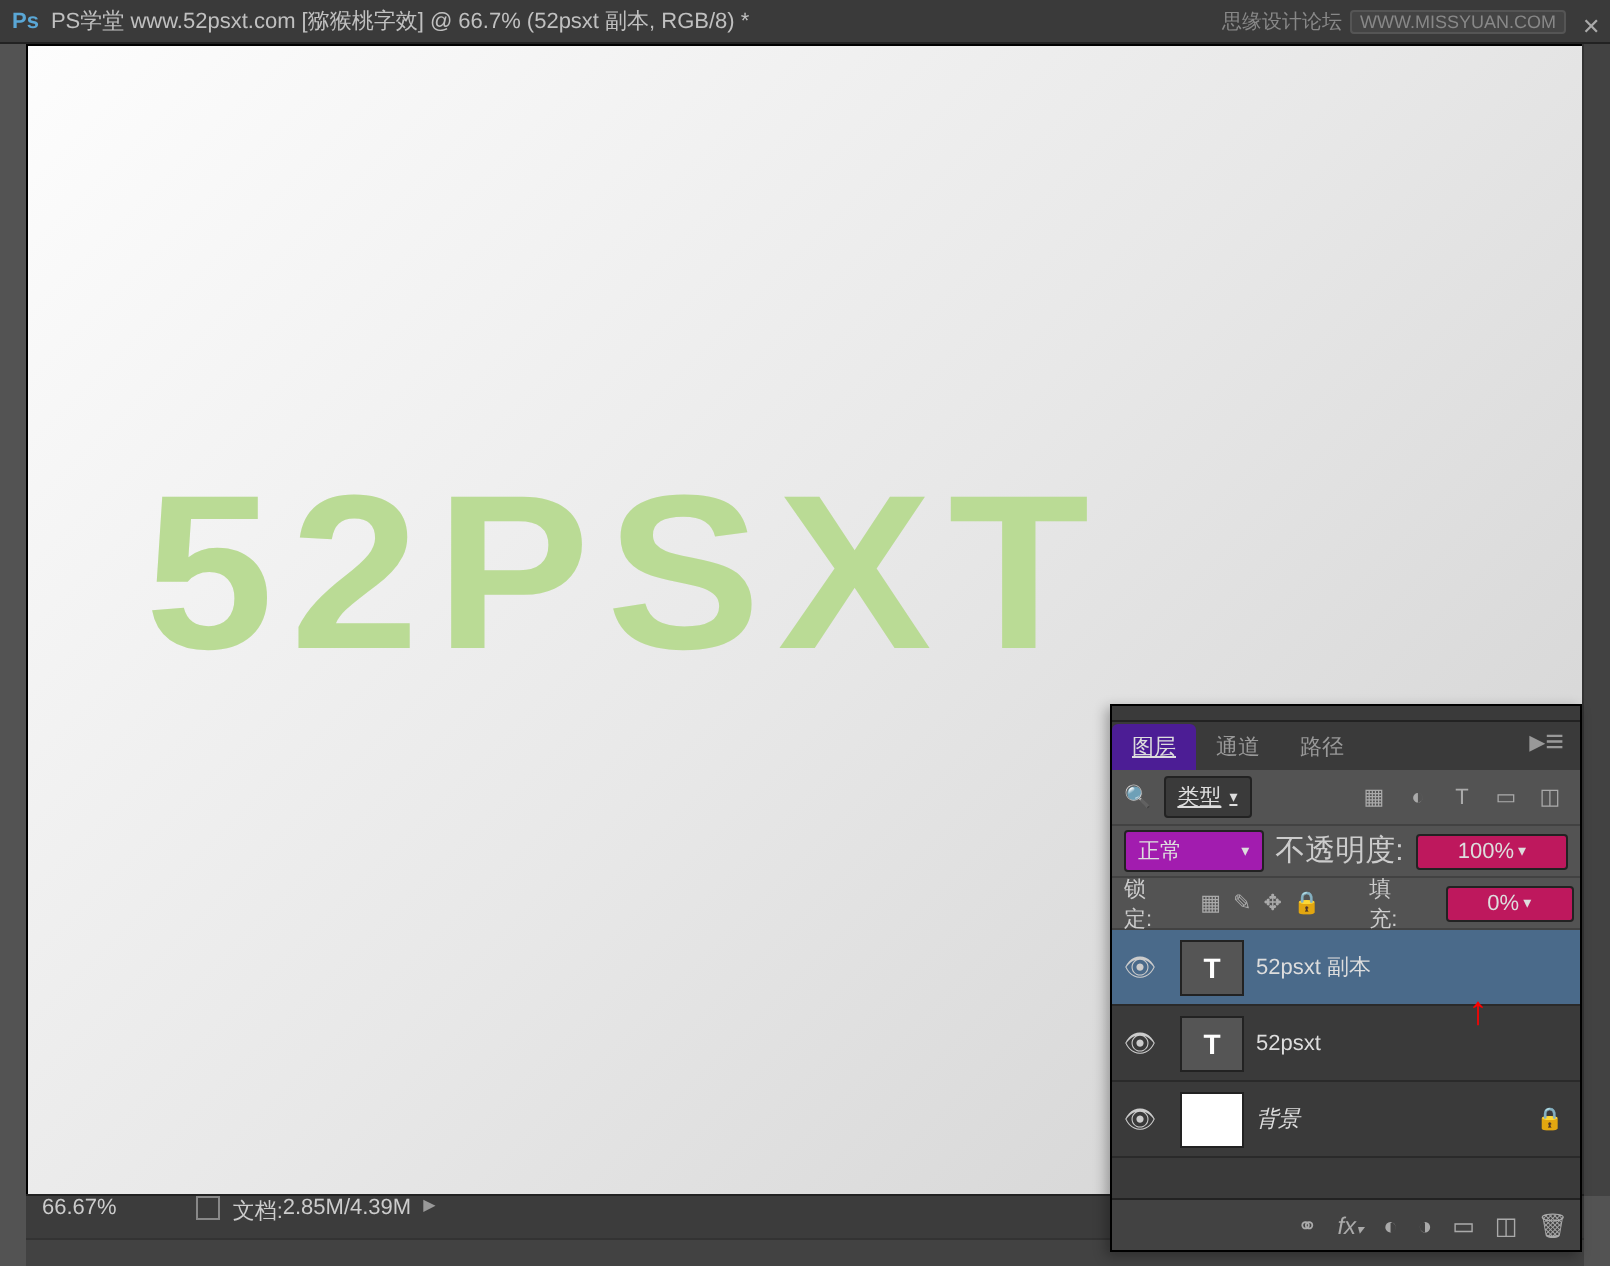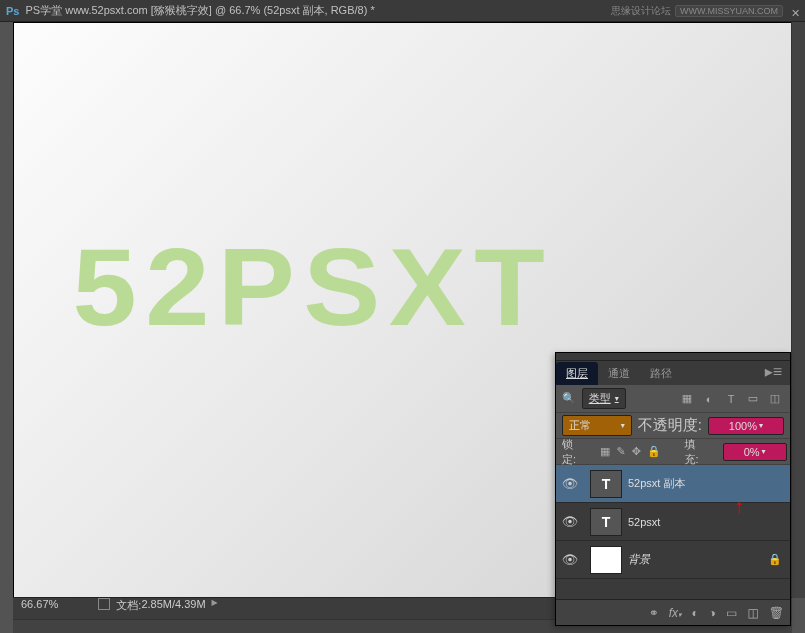--- a/index.html
+++ b/index.html
@@ -19,30 +19,30 @@
     .zoom-level { margin-right: 40px; }
     .doc-size-icon { width: 12px; height: 12px; border: 1px solid #888; margin-right: 6px; }
     .chevron { margin-left: 6px; font-size: 8px; color: #999; }
     
     
     .layers-panel { position: absolute; right: 14px; top: 352px; width: 236px; background: #535353; border: 1px solid #000; box-shadow: -2px 2px 6px rgba(0,0,0,0.3); }
     .panel-drag { height: 8px; background: #3a3a3a; border-bottom: 1px solid #222; }
     
     .panel-tabs { display: flex; background: #3a3a3a; height: 24px; align-items: flex-end; }
     .tab { padding: 4px 10px; font-size: 11px; color: #999; cursor: pointer; border-top-left-radius: 3px; border-top-right-radius: 3px; }
-    .tab.active { background: #0f172a; color: #ddd; text-decoration: underline; }
+    .tab.active { background: #4c1d95; color: #ddd; text-decoration: underline; }
     .tab-menu { margin-left: auto; padding: 4px 8px; color: #999; cursor: pointer; }
     
     .filter-row { display: flex; align-items: center; height: 28px; padding: 0 6px; gap: 6px; border-bottom: 1px solid #424242; }
     .filter-select { background: #3a3a3a; border: 1px solid #222; color: #ddd; font-size: 11px; padding: 2px 6px; display: flex; align-items: center; gap: 4px; border-radius: 2px; cursor: pointer; text-decoration: underline; }
     .filter-icons { display: flex; gap: 4px; margin-left: auto; }
     .filter-icon { width: 18px; height: 18px; display: flex; align-items: center; justify-content: center; color: #aaa; font-size: 11px; border: 1px solid transparent; cursor: pointer; }
     
     .blend-row { display: flex; align-items: center; height: 26px; padding: 0 6px; gap: 6px; border-bottom: 1px solid #424242; }
-    .blend-select { background: #a16207; border: 1px solid #222; color: #ddd; font-size: 11px; padding: 2px 6px; flex: 1; display: flex; align-items: center; justify-content: space-between; border-radius: 2px; cursor: pointer; }
+    .blend-select { background: #a21caf; border: 1px solid #222; color: #ddd; font-size: 11px; padding: 2px 6px; flex: 1; display: flex; align-items: center; justify-content: space-between; border-radius: 2px; cursor: pointer; }
     .opacity-label { color: #ccc; font-size: 15px; }
     .opacity-value { background: #be185d; border: 1px solid #222; color: #ddd; font-size: 11px; padding: 2px 20px; border-radius: 2px; display: flex; align-items: center; gap: 2px; cursor: pointer; }
     
     .lock-row { display: flex; align-items: center; height: 26px; padding: 0 6px; gap: 24px; border-bottom: 1px solid #424242; }
     .lock-label { color: #ccc; font-size: 11px; }
     .lock-icons { display: flex; gap: 6px; }
     .lock-icon { color: #aaa; font-size: 11px; cursor: pointer; }
     .fill-label { color: #ccc; font-size: 11px; margin-left: auto; }
     .red-arrow { position: absolute; right: 46px; top: 142px; color: #ff0000; font-size: 20px; pointer-events: none; }
     

